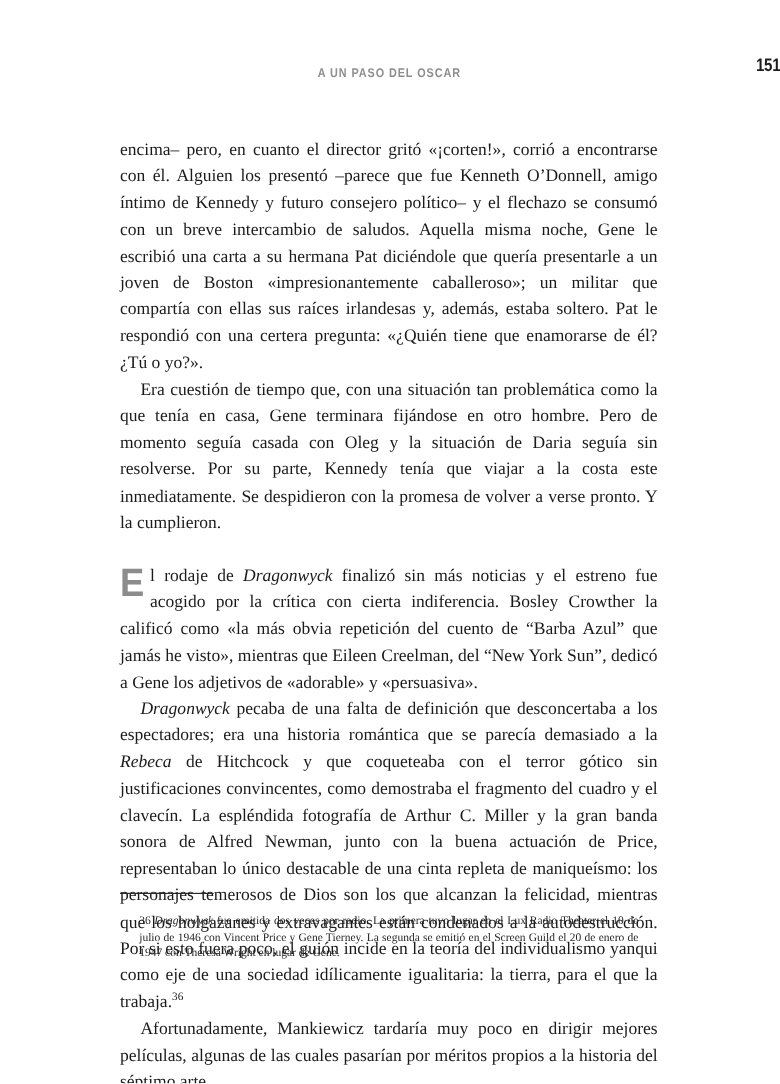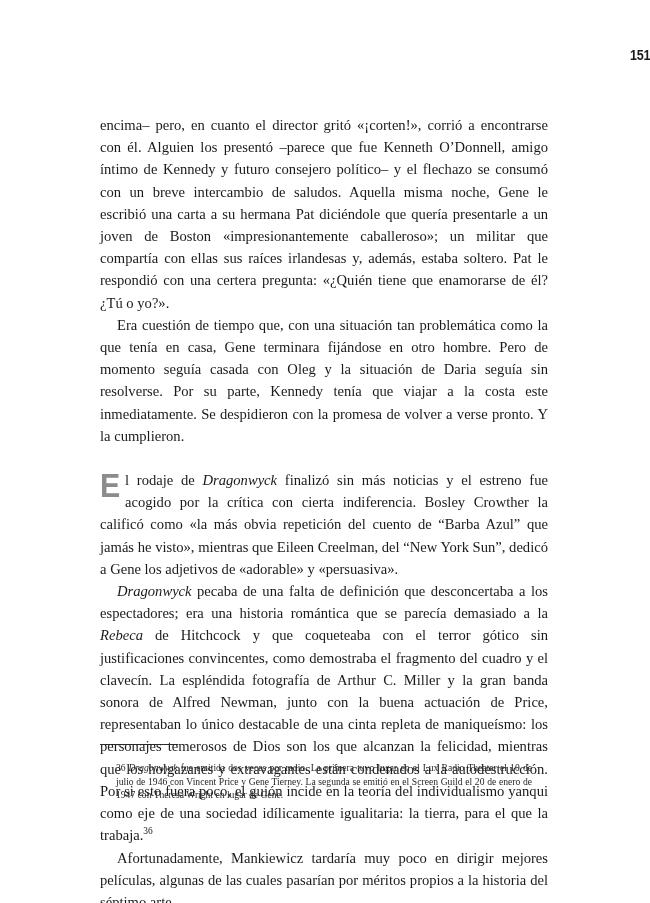--- a/index.html
+++ b/index.html
@@ -114,20 +114,23 @@
   .footnote .fn-num {
     font-size: 9.6px;
     margin-right: 3px;
   }
 </style>
 </head>
 <body>
 
 <div class="page">
 
+  <div class="running-head">
+    <span class="running-head-title">A UN PASO DEL OSCAR</span>
+  </div>
   <div class="folio">151</div>
 
   <div class="column">
 
     <p class="body">
       <span>encima– pero, en cuanto el director gritó «¡corten!», corrió a encontrarse con él. Alguien los presentó –parece que fue Kenneth O’Donnell, amigo íntimo de Kennedy y futuro consejero político– y el flechazo se consumó con un breve intercambio de saludos. Aquella misma noche, Gene le escribió una carta a su hermana Pat diciéndole que quería presentarle a un joven de Boston «impresionantemente caballeroso»; un militar que compartía con ellas sus raíces irlandesas y, además, estaba soltero. Pat le respondió con una certera pregunta: «¿Quién tiene que enamorarse de él? ¿Tú o yo?».</span>
     </p>
 
     <p class="body indent">
       <span>Era cuestión de tiempo que, con una situación tan problemática como la que tenía en casa, Gene terminara fijándose en otro hombre. Pero de momento seguía casada con Oleg y la situación de Daria seguía sin resolverse. Por su parte, Kennedy tenía que viajar a la costa este inmediatamente. Se despidieron con la promesa de volver a verse pronto. Y la cumplieron.</span>

